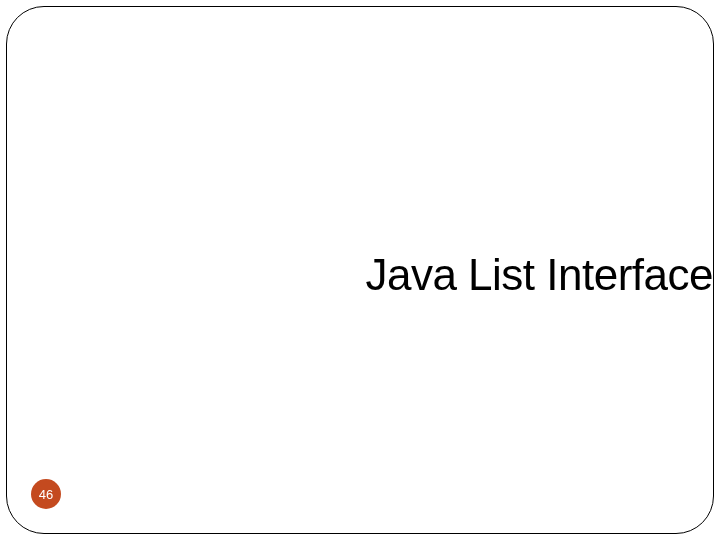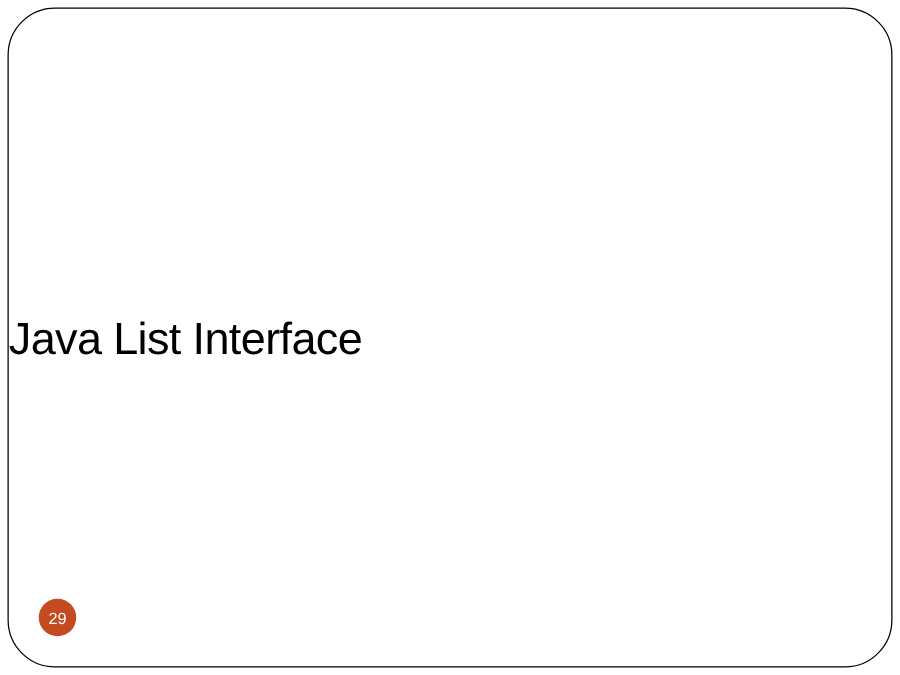--- a/index.html
+++ b/index.html
@@ -21,22 +21,22 @@
       right: 6px;
       bottom: 6px;
       border: 1.5px solid #000000;
       border-radius: 38px;
     }
     .slide-title {
       position: absolute;
       top: 243px;
       left: 0;
       right: 0;
-      text-align: left;
-      font-size: 36px;
+      text-align: right;
+      font-size: 44px;
       font-weight: 400;
       color: #000000;
       letter-spacing: -0.5px;
     }
     .page-number-badge {
       position: absolute;
       bottom: 24px;
       left: 24px;
       width: 30px;
       height: 30px;
@@ -49,15 +49,15 @@
       font-size: 13px;
       font-weight: 400;
     }
   </style>
 </head>
 <body>
 
 <div class="slide-frame">
   <div class="slide-title">Java List Interface</div>
   <div class="page-number-badge">
-    <span>29</span>
+    <span>46</span>
   </div>
 </div>
 
 </body></html>

